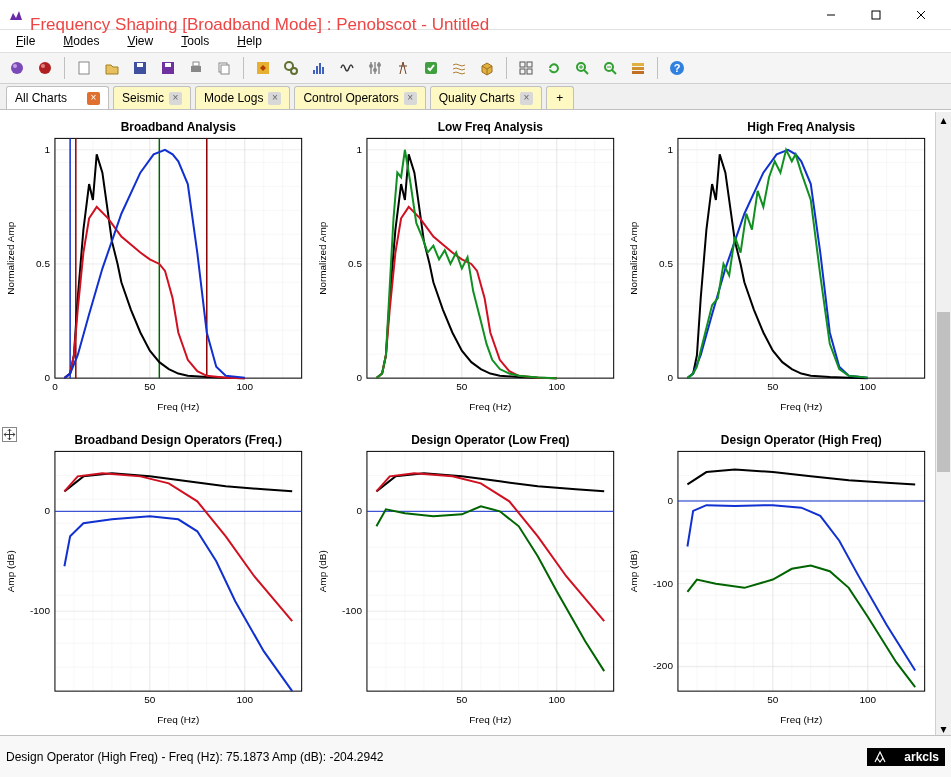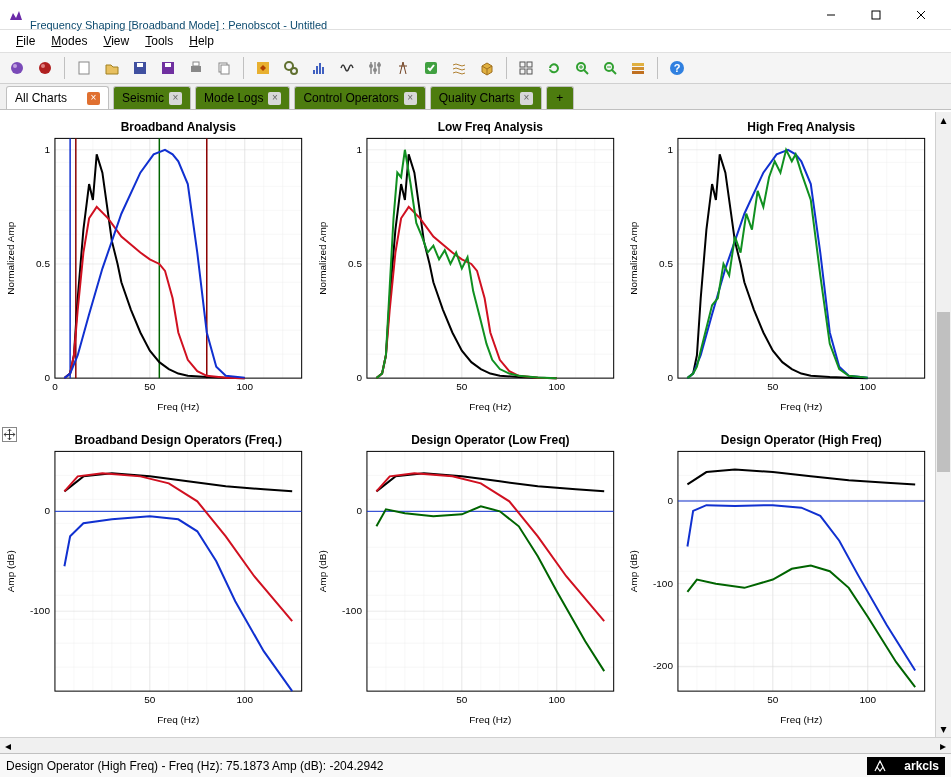--- a/index.html
+++ b/index.html
@@ -1,38 +1,38 @@
 <!DOCTYPE html>
 <html><head>
 <meta charset="utf-8">
 <style>
 * { box-sizing: border-box; margin: 0; padding: 0; }
 body { font-family: "Segoe UI", Tahoma, sans-serif; font-size: 12px; background: #fff; width: 951px; height: 777px; overflow: hidden; position: relative; }
 
 
 .titlebar { height: 30px; background: #fff; display: flex; align-items: center; padding: 0 8px; border-bottom: 1px solid #e0e0e0; }
 .titlebar .icon { width: 16px; height: 16px; margin-right: 6px; }
-.titlebar .title { flex: 1; font-size: 11px; color: #0c4a6e; margin-top: 20px; }
+.titlebar .title { flex: 1; font-size: 17px; color: #ef4444; margin-top: 20px; }
 .winbtns { display: flex; gap: 0; }
 .winbtn { width: 45px; height: 30px; display: flex; align-items: center; justify-content: center; cursor: pointer; }
 .winbtn svg { width: 10px; height: 10px; }
 
 
-.menubar { height: 22px; display: flex; align-items: center; padding: 0 8px; gap: 0; text-align: right; }
+.menubar { height: 22px; display: flex; align-items: center; padding: 0 8px; gap: 12px; text-align: right; }
 .menubar .item { padding: 2px 8px; cursor: pointer; }
 .menubar .item .ul { text-decoration: underline; }
 
 
 .toolbar { height: 32px; display: flex; align-items: center; padding: 2px 4px; gap: 2px; background: #f5f5f5; border-top: 1px solid #e0e0e0; border-bottom: 1px solid #d0d0d0; }
 .tbtn { width: 26px; height: 26px; display: flex; align-items: center; justify-content: center; cursor: pointer; border: 1px solid transparent; }
 .tsep { width: 1px; height: 22px; background: #c0c0c0; margin: 0 4px; }
 
 
 .tabbar { height: 26px; display: flex; align-items: flex-end; padding: 0 6px; gap: 4px; border-bottom: 1px solid #c0c0c0; background: #f0f0f0; }
-.tab { padding: 4px 8px; background: #4d7c0f; border: 1px solid #c0c0c0; border-bottom: none; border-radius: 3px 3px 0 0; display: flex; align-items: center; gap: 5px; cursor: pointer; font-size: 12px; }
+.tab { padding: 4px 8px; background: #fef9c3; border: 1px solid #c0c0c0; border-bottom: none; border-radius: 3px 3px 0 0; display: flex; align-items: center; gap: 5px; cursor: pointer; font-size: 12px; }
 .tab.active { background: #fff; gap: 20px; }
 .tab .close { width: 13px; height: 13px; background: #d8d8d8; border-radius: 2px; font-size: 10px; line-height: 11px; text-align: center; color: #666; }
 .tab.active .close { background: #e07030; color: #fff; }
 .tab.add { width: 28px; justify-content: center; }
 
 
 .chartarea { position: absolute; top: 112px; left: 0; right: 16px; bottom: 40px; overflow: hidden; background: #fff; }
 .grid3x2 { display: grid; grid-template-columns: 1fr 1fr 1fr; grid-template-rows: 1fr 1fr; width: 100%; height: 100%; }
 .chartcell { position: relative; }
 .chartcell svg { width: 100%; height: 100%; display: block; }
@@ -48,21 +48,21 @@
 .move-handle { position: absolute; top: 2px; left: 2px; width: 15px; height: 15px; border: 1px solid #888; background: #fff; display:flex; align-items:center; justify-content:center; }
 
 
 .vscroll { position: absolute; top: 112px; right: 0; bottom: 40px; width: 16px; background: #f0f0f0; border-left: 1px solid #d0d0d0; }
 .vscroll .thumb { position: absolute; top: 200px; height: 160px; left: 1px; right: 1px; background: #c0c0c0; }
 .vscroll .arrow { position: absolute; left: 0; right: 0; height: 16px; background: #f0f0f0; display:flex; align-items:center; justify-content:center; }
 .hscroll { position: absolute; left: 0; right: 0; bottom: 24px; height: 16px; background: #f0f0f0; border-top: 1px solid #d0d0d0; }
 .hscroll .arrow { position: absolute; top:0; bottom:0; width:16px; display:flex; align-items:center; justify-content:center; }
 
 
-.statusbar { position: absolute; left: 0; right: 0; bottom: 0; height: 24px; display: flex; align-items: center; padding: 0 6px; border-top: 1px solid #c0c0c0; background: #f8f8f8; justify-content: space-between; }
+.statusbar { position: absolute; left: 0; right: 0; bottom: 0; height: 42px; display: flex; align-items: center; padding: 0 6px; border-top: 1px solid #c0c0c0; background: #f8f8f8; justify-content: space-between; }
 .logo { background: #000; color: #fff; padding: 2px 6px; font-weight: bold; font-size: 12px; display:flex; align-items:center; gap:17px; }
 </style>
 </head>
 <body>
 
 <div class="titlebar">
   <span class="icon">
     <svg viewBox="0 0 16 16">
         <path d="M2 13 L5 6 L8 11 L11 4 L14 13 Z" fill="#6a2aa8"></path>
       </svg>

